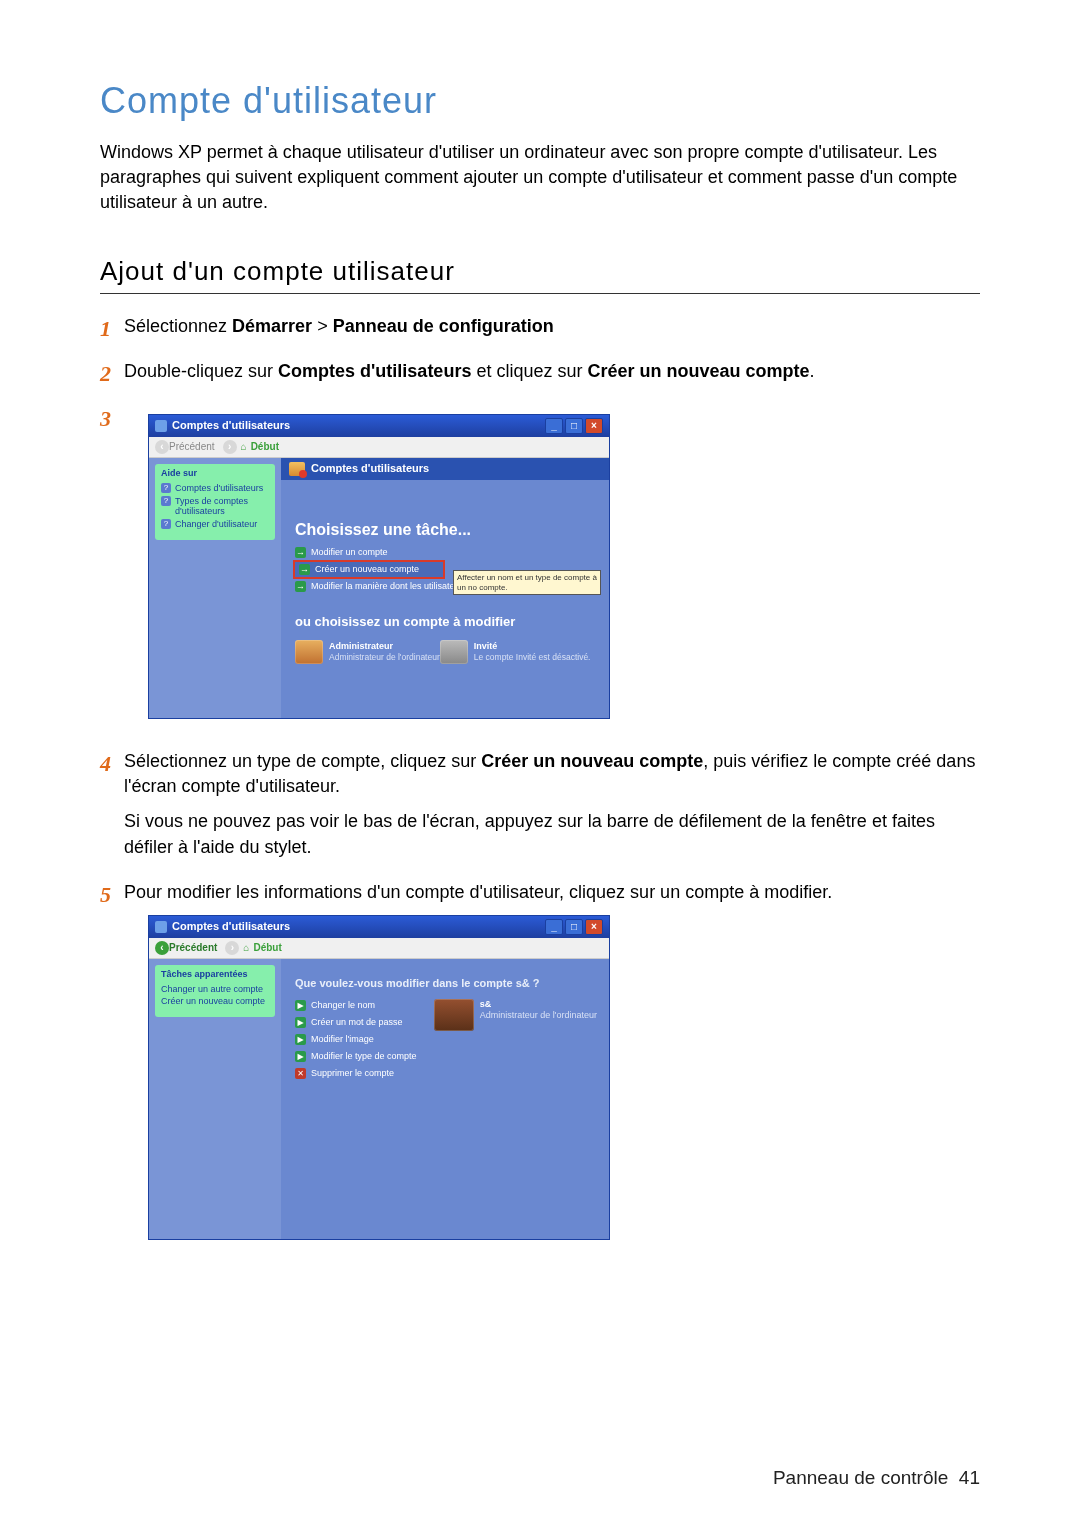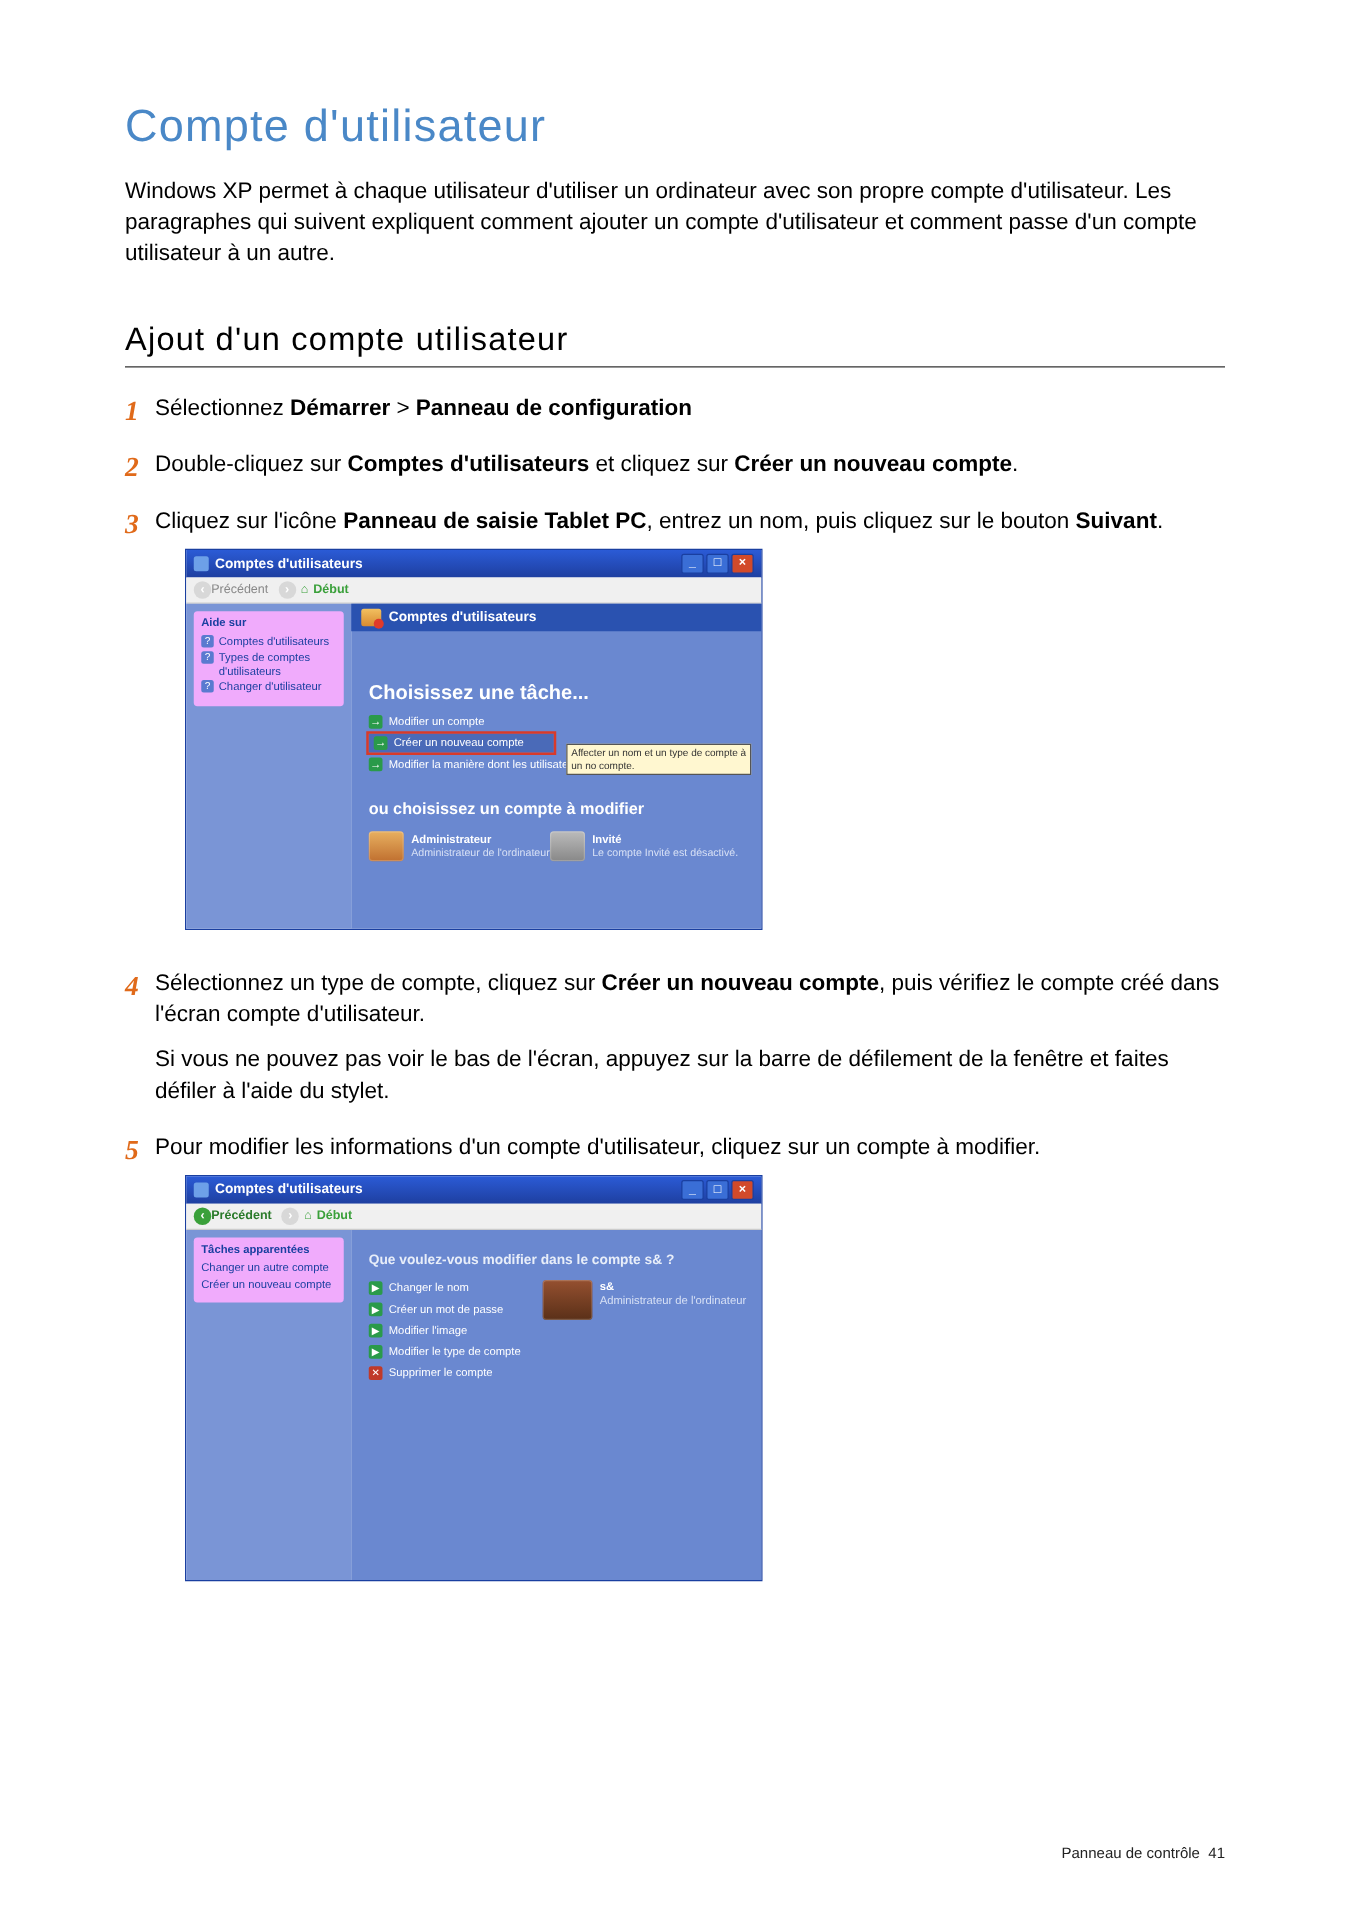--- a/index.html
+++ b/index.html
@@ -135,21 +135,21 @@
     display: flex;
     min-height: 260px;
   }
   .shot .side {
     width: 120px;
     background: #7a95d6;
     padding: 6px;
     color: #fff;
   }
   .sideblock {
-    background: #f0abfc;
+    background: #86efac;
     border-radius: 3px;
     padding: 4px 6px 8px 6px;
     color: #1a3fa0;
     font-size: 9px;
   }
   .sideblock .sbhead {
     font-weight: bold;
     margin-bottom: 4px;
     color: #1a3fa0;
   }
@@ -311,21 +311,21 @@
     margin-right: 6px;
     box-shadow: inset 0 0 0 1px #fff3;
   }
   .profilebox .ptxt .pname { font-weight: bold; }
   .profilebox .ptxt .pdesc { color: #d7e0f5; }
 
   .footer {
     position: absolute;
     bottom: 40px;
     right: 100px;
-    font-size: 12px;
+    font-size: 19px;
     color: #222;
   }
 </style>
 </head>
 <body>
 
 <div class="page">
 
   <h1 class="title">Compte d'utilisateur</h1>
 
@@ -348,23 +348,20 @@
       <div class="body">
         <p>
           <span>Double-cliquez sur </span><span class="bold">Comptes d'utilisateurs</span><span> et cliquez sur </span><span class="bold">Créer un nouveau compte</span><span>.</span>
         </p>
       </div>
     </li>
 
     <li>
       <span class="num">3</span>
       <div class="body">
-        <p>
-          <span>Cliquez sur l'icône </span><span class="bold">Panneau de saisie Tablet PC</span><span>, entrez un nom, puis cliquez sur le bouton </span><span class="bold">Suivant</span><span>.</span>
-        </p>
 
         <div class="shot">
           <div class="titlebar">
             <span class="ticon"></span>
             <span>Comptes d'utilisateurs</span>
             <span class="spacer"></span>
             <span class="winbtn">_</span>
             <span class="winbtn">□</span>
             <span class="winbtn close">×</span>
           </div>

